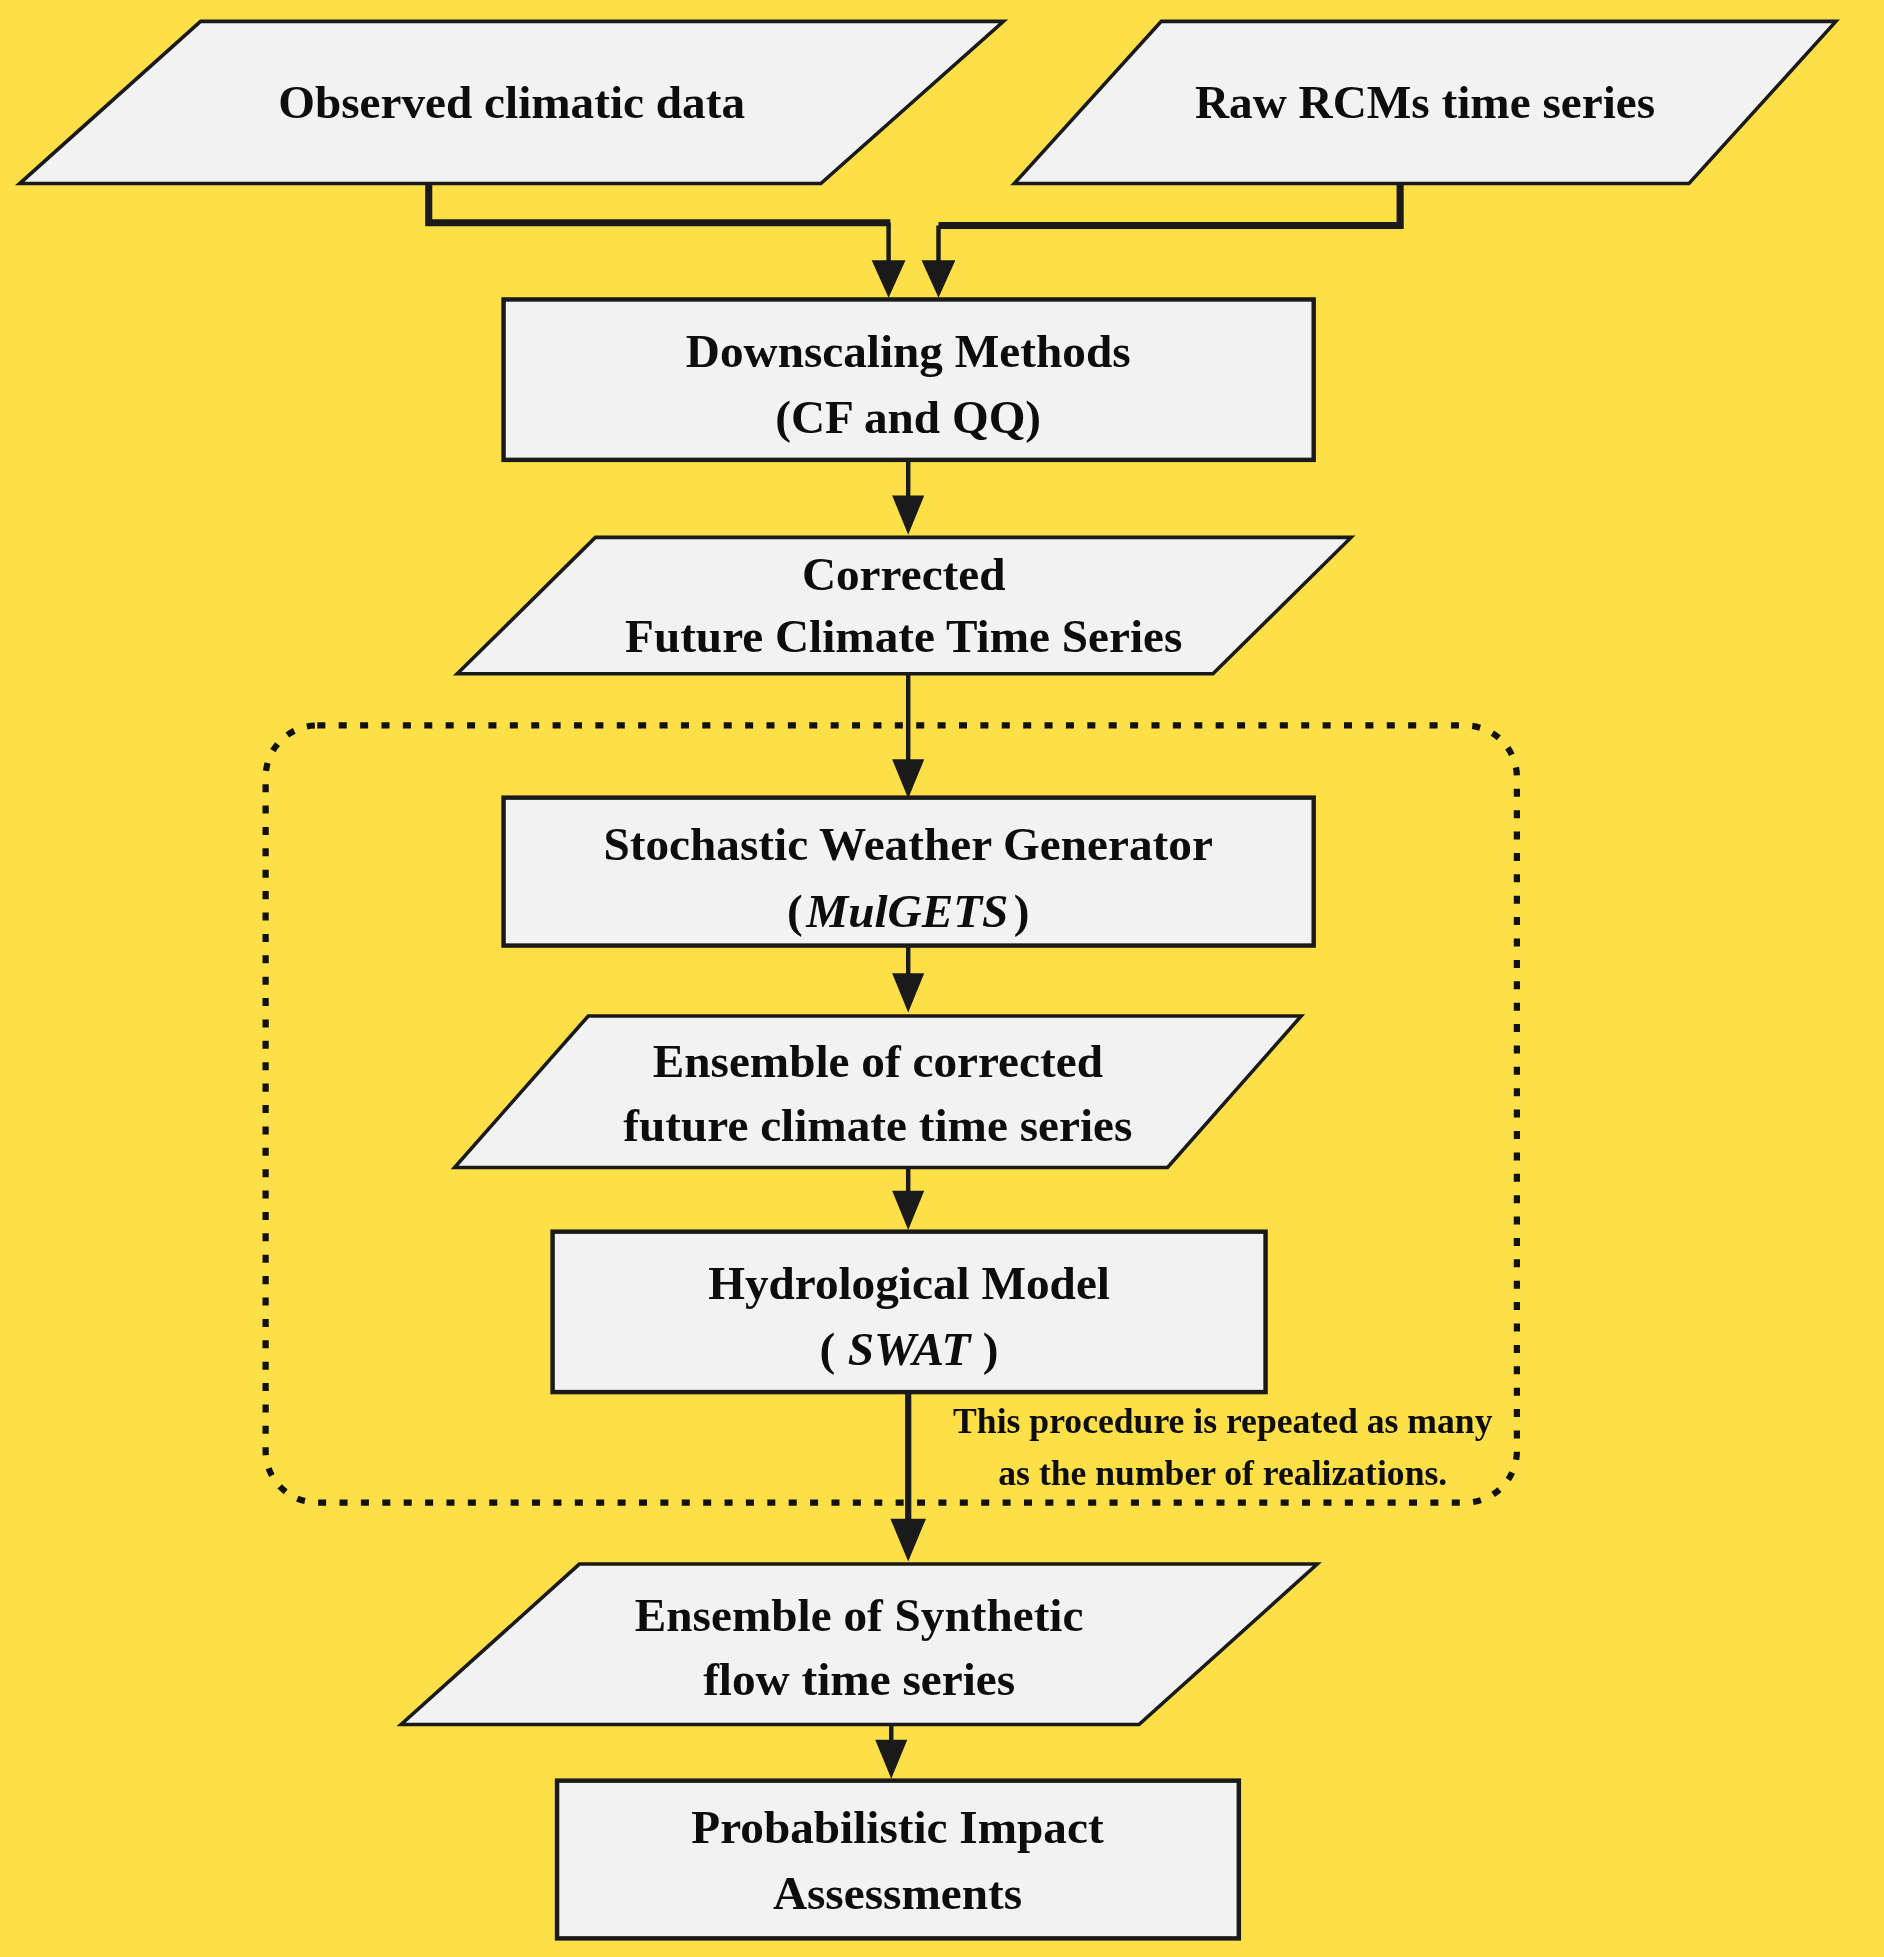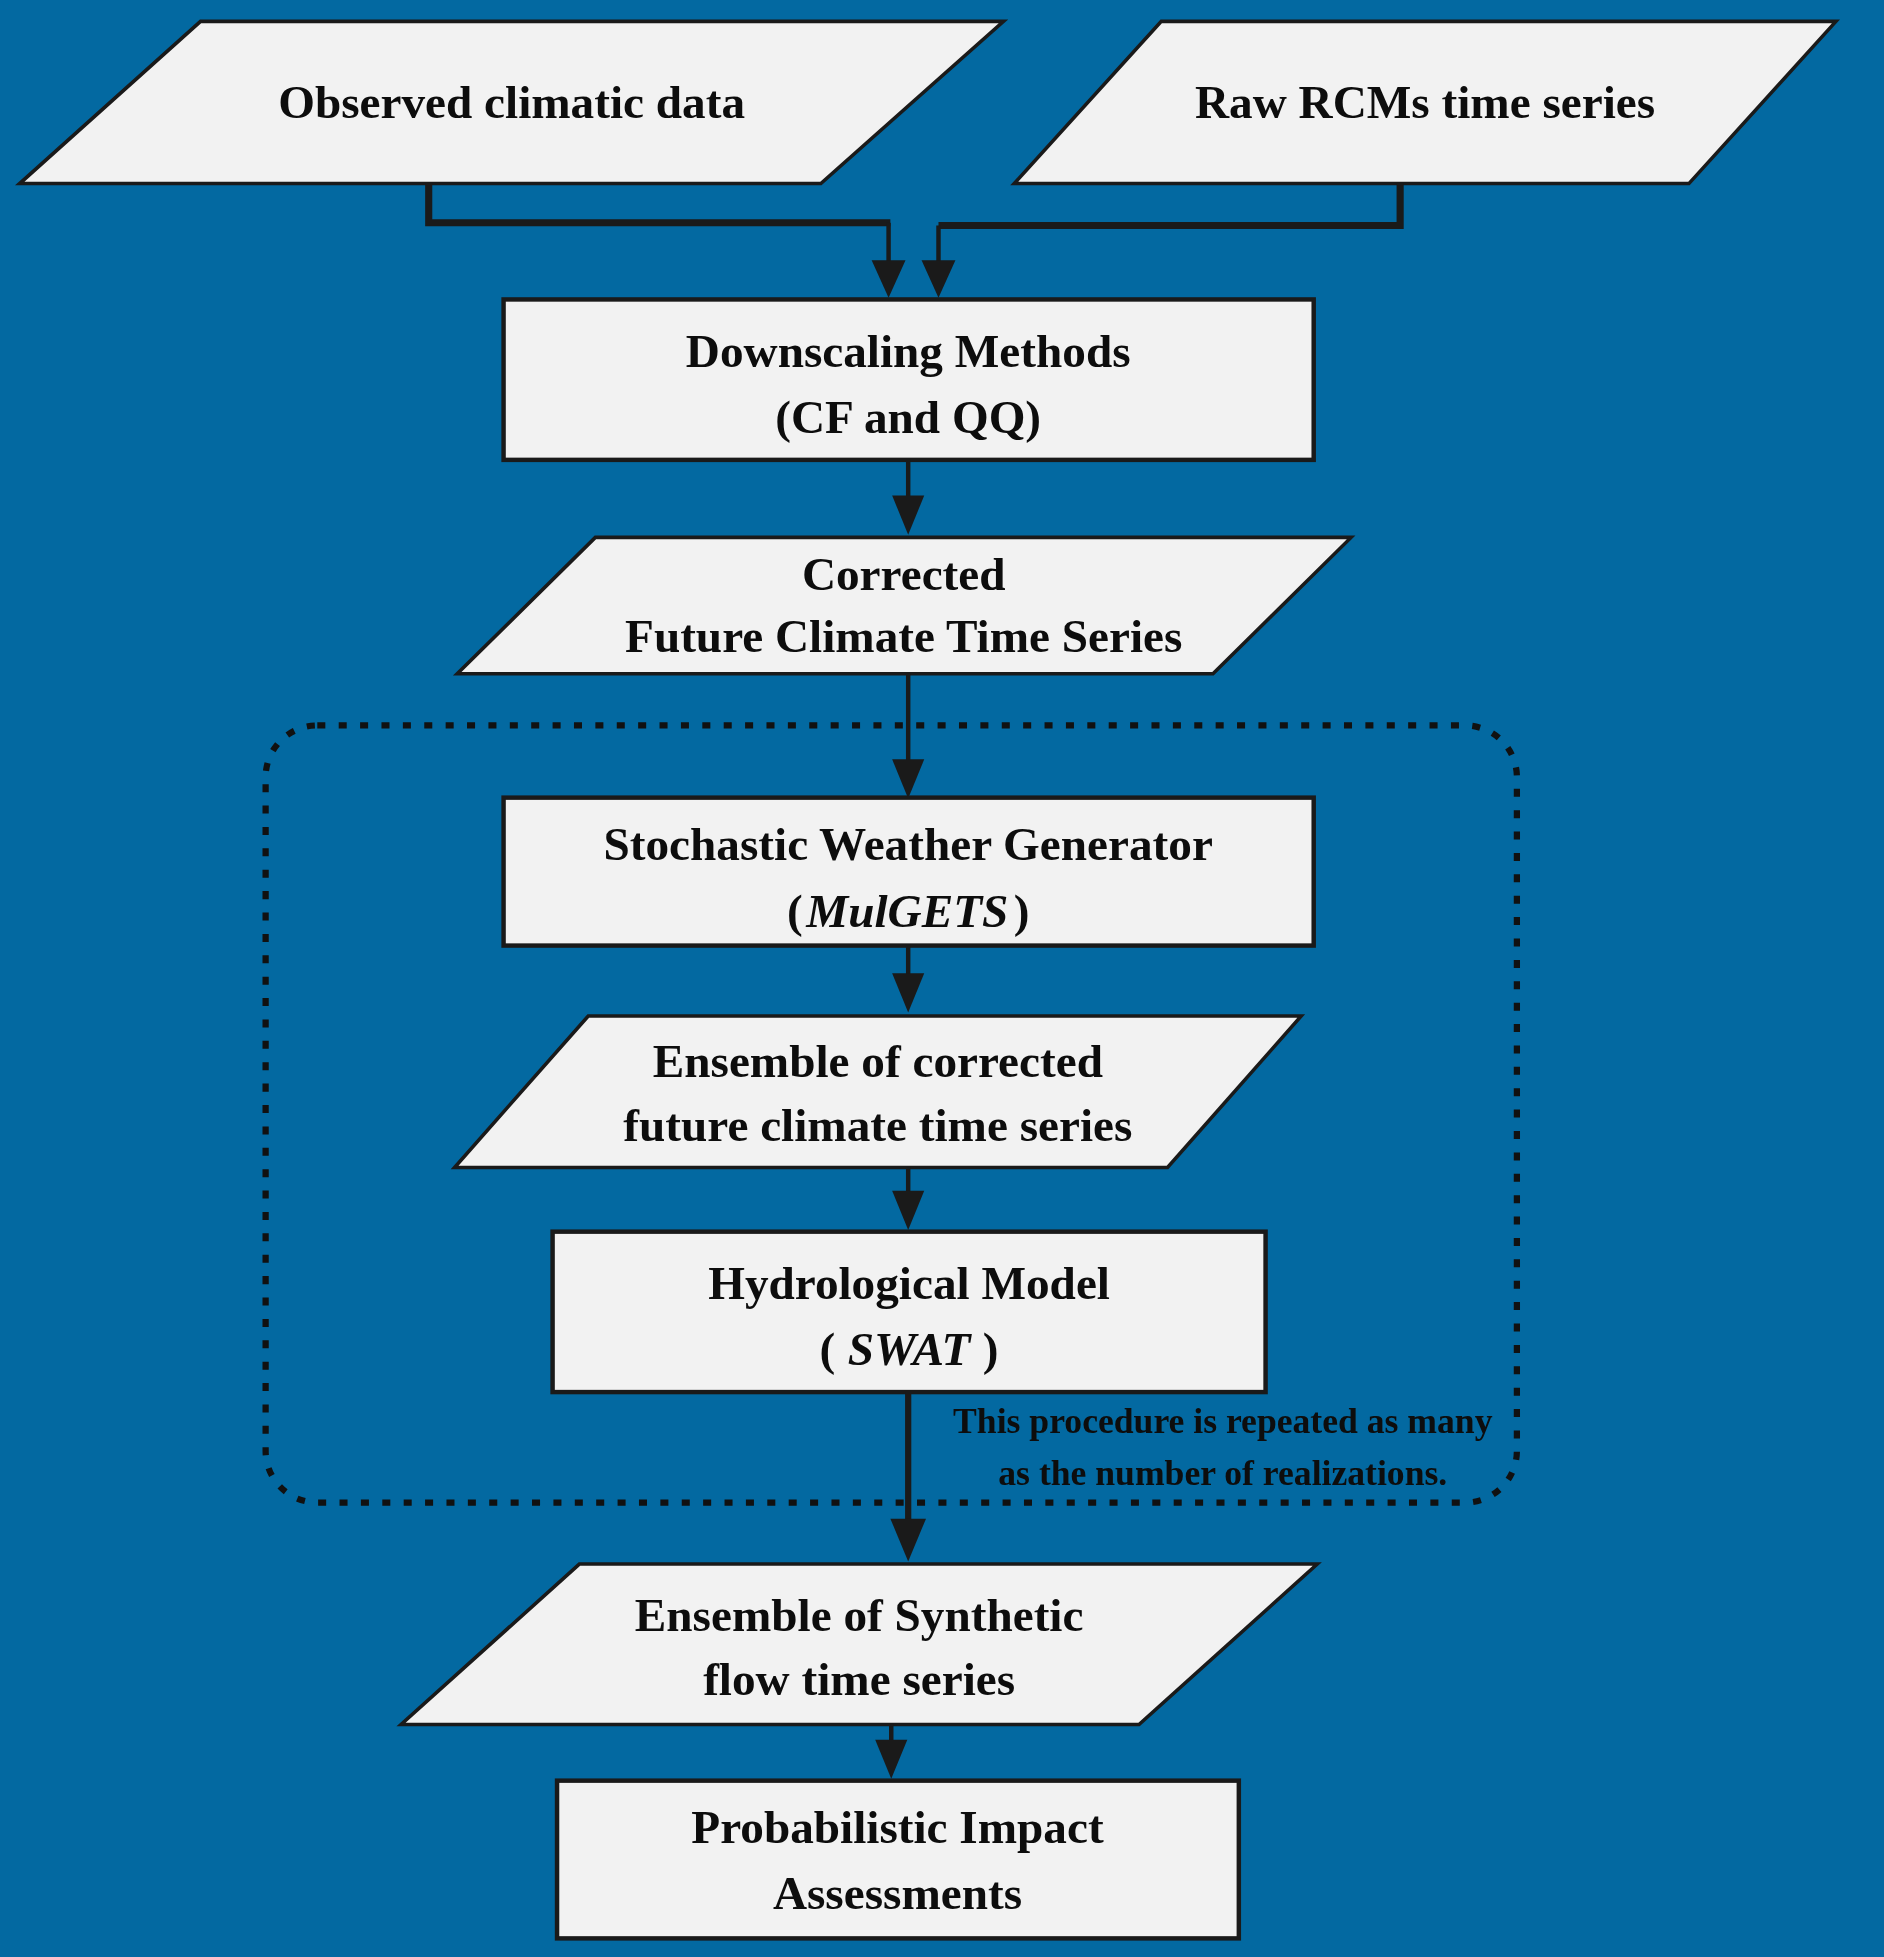--- a/index.html
+++ b/index.html
@@ -4,21 +4,21 @@
 <style>
   html, body {
     margin: 0;
     padding: 0;
     background: #ffffff;
   }
   #canvas {
     position: relative;
     width: 1885px;
     height: 1958px;
-    background: #0369a1;
+    background: #fde047;
     font-family: "Liberation Serif", "DejaVu Serif", serif;
   }
   svg { display: block; }
   .node-shape {
     fill: #f2f2f2;
     stroke: #1a1a1a;
   }
   .rect-shape   { stroke-width: 5; }
   .para-shape   { stroke-width: 4; }
   .connector {

